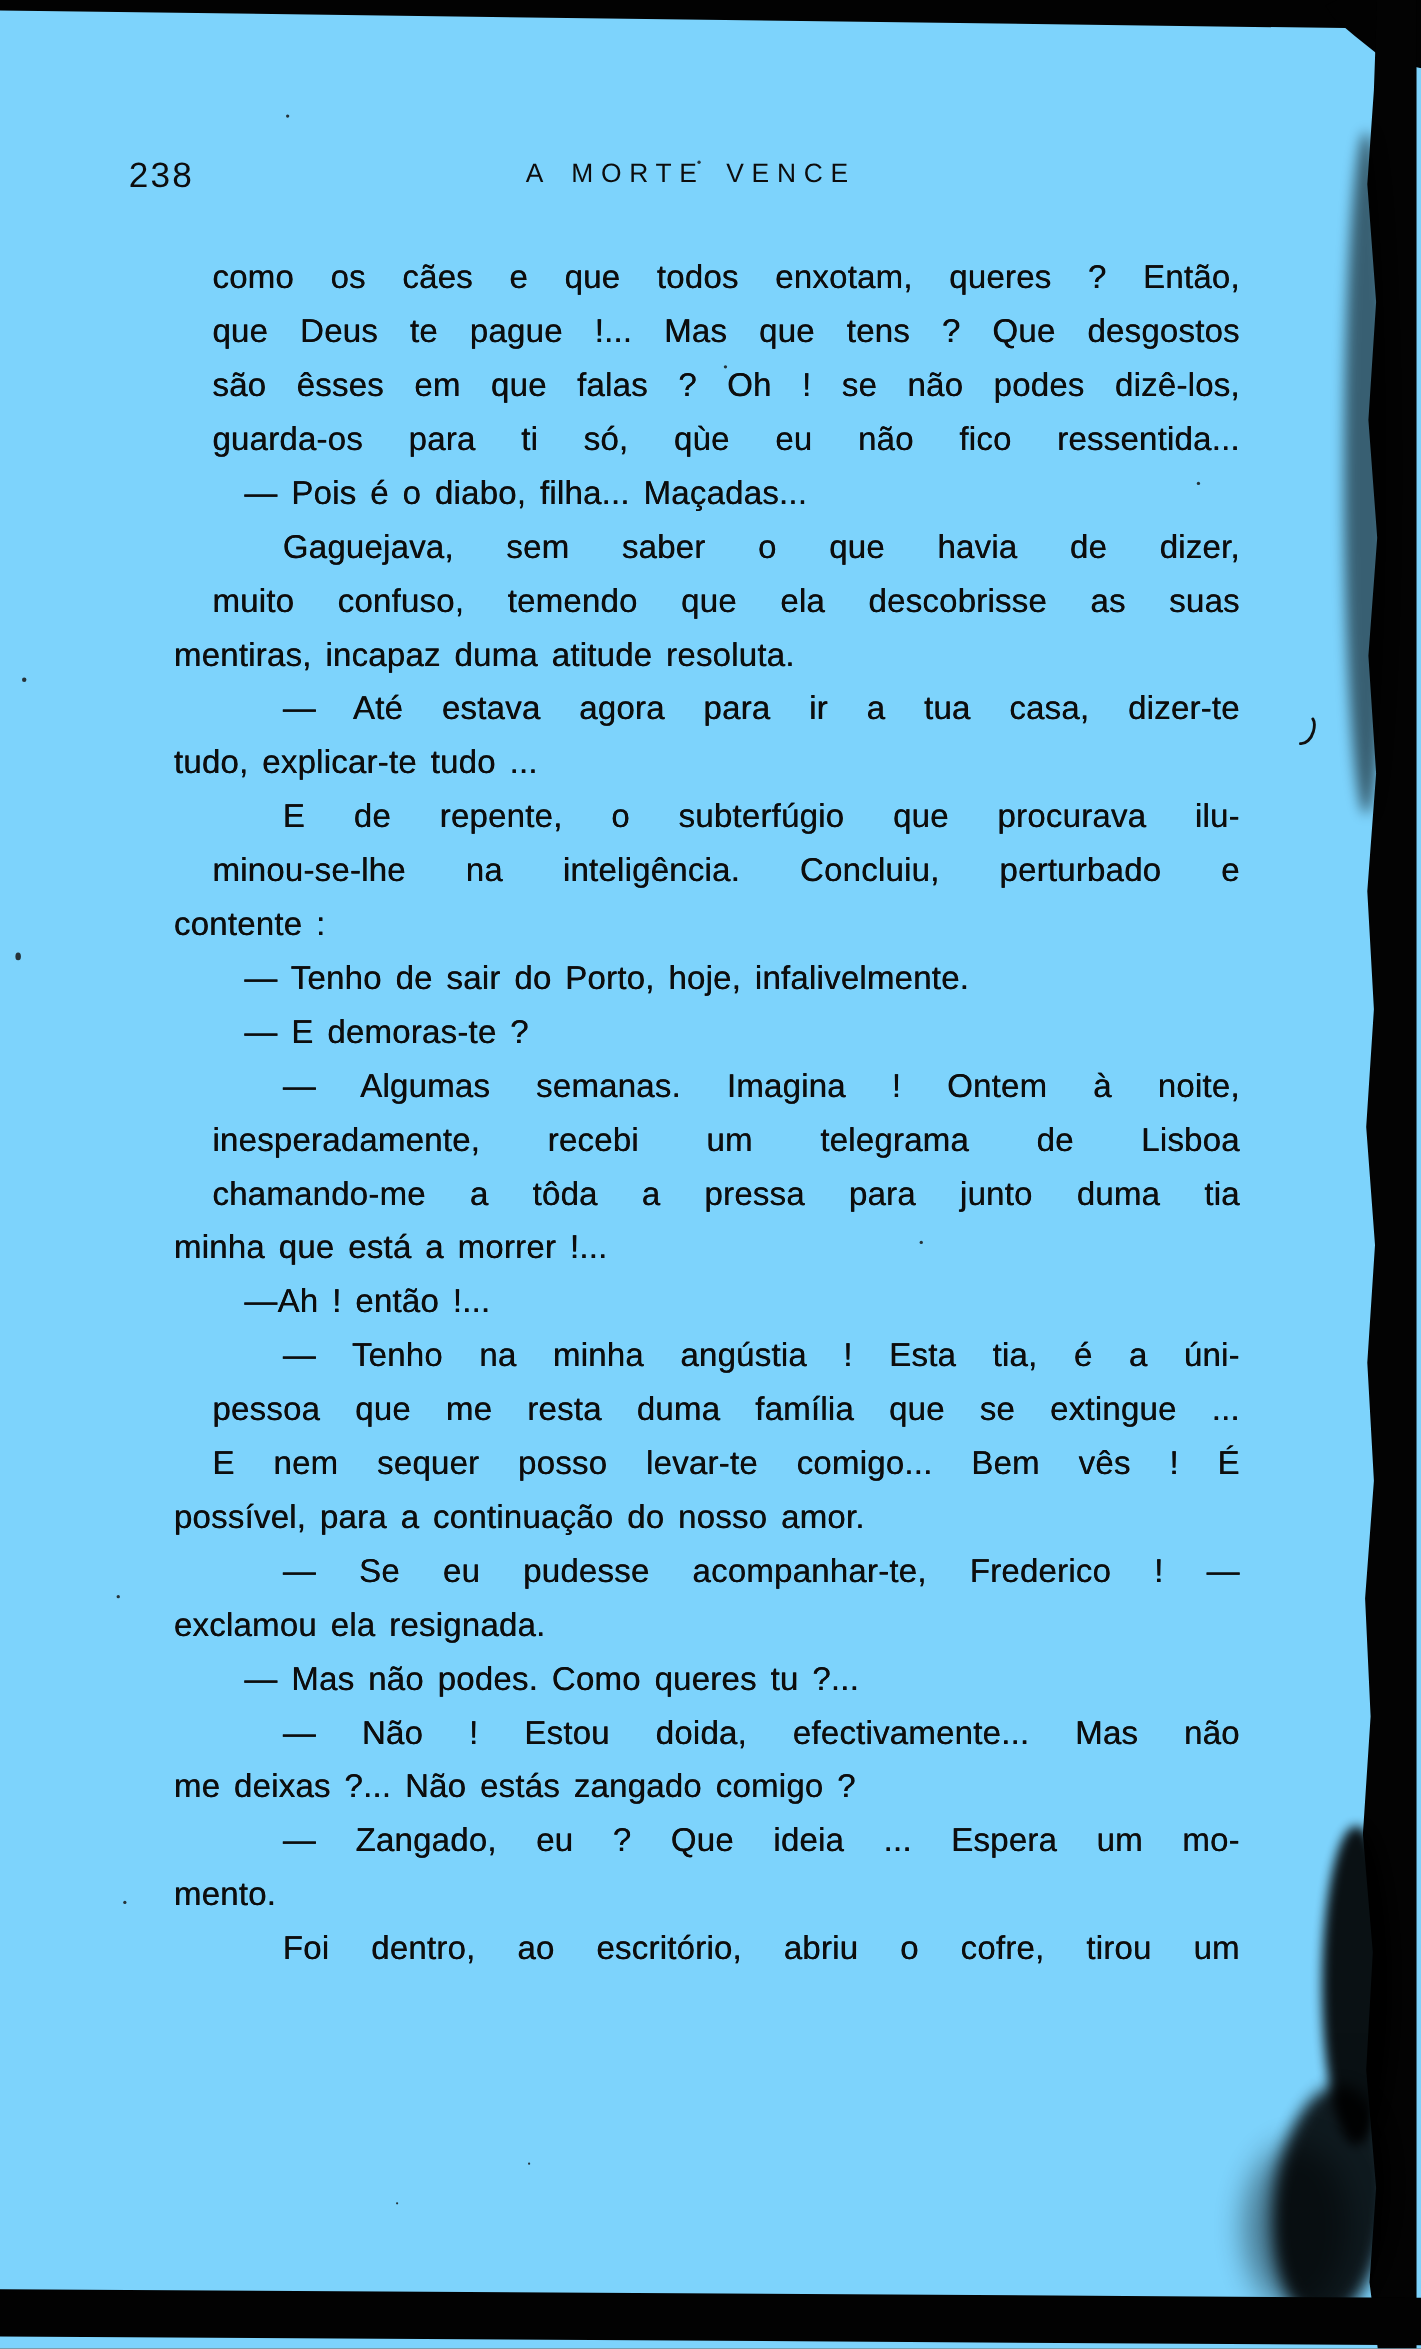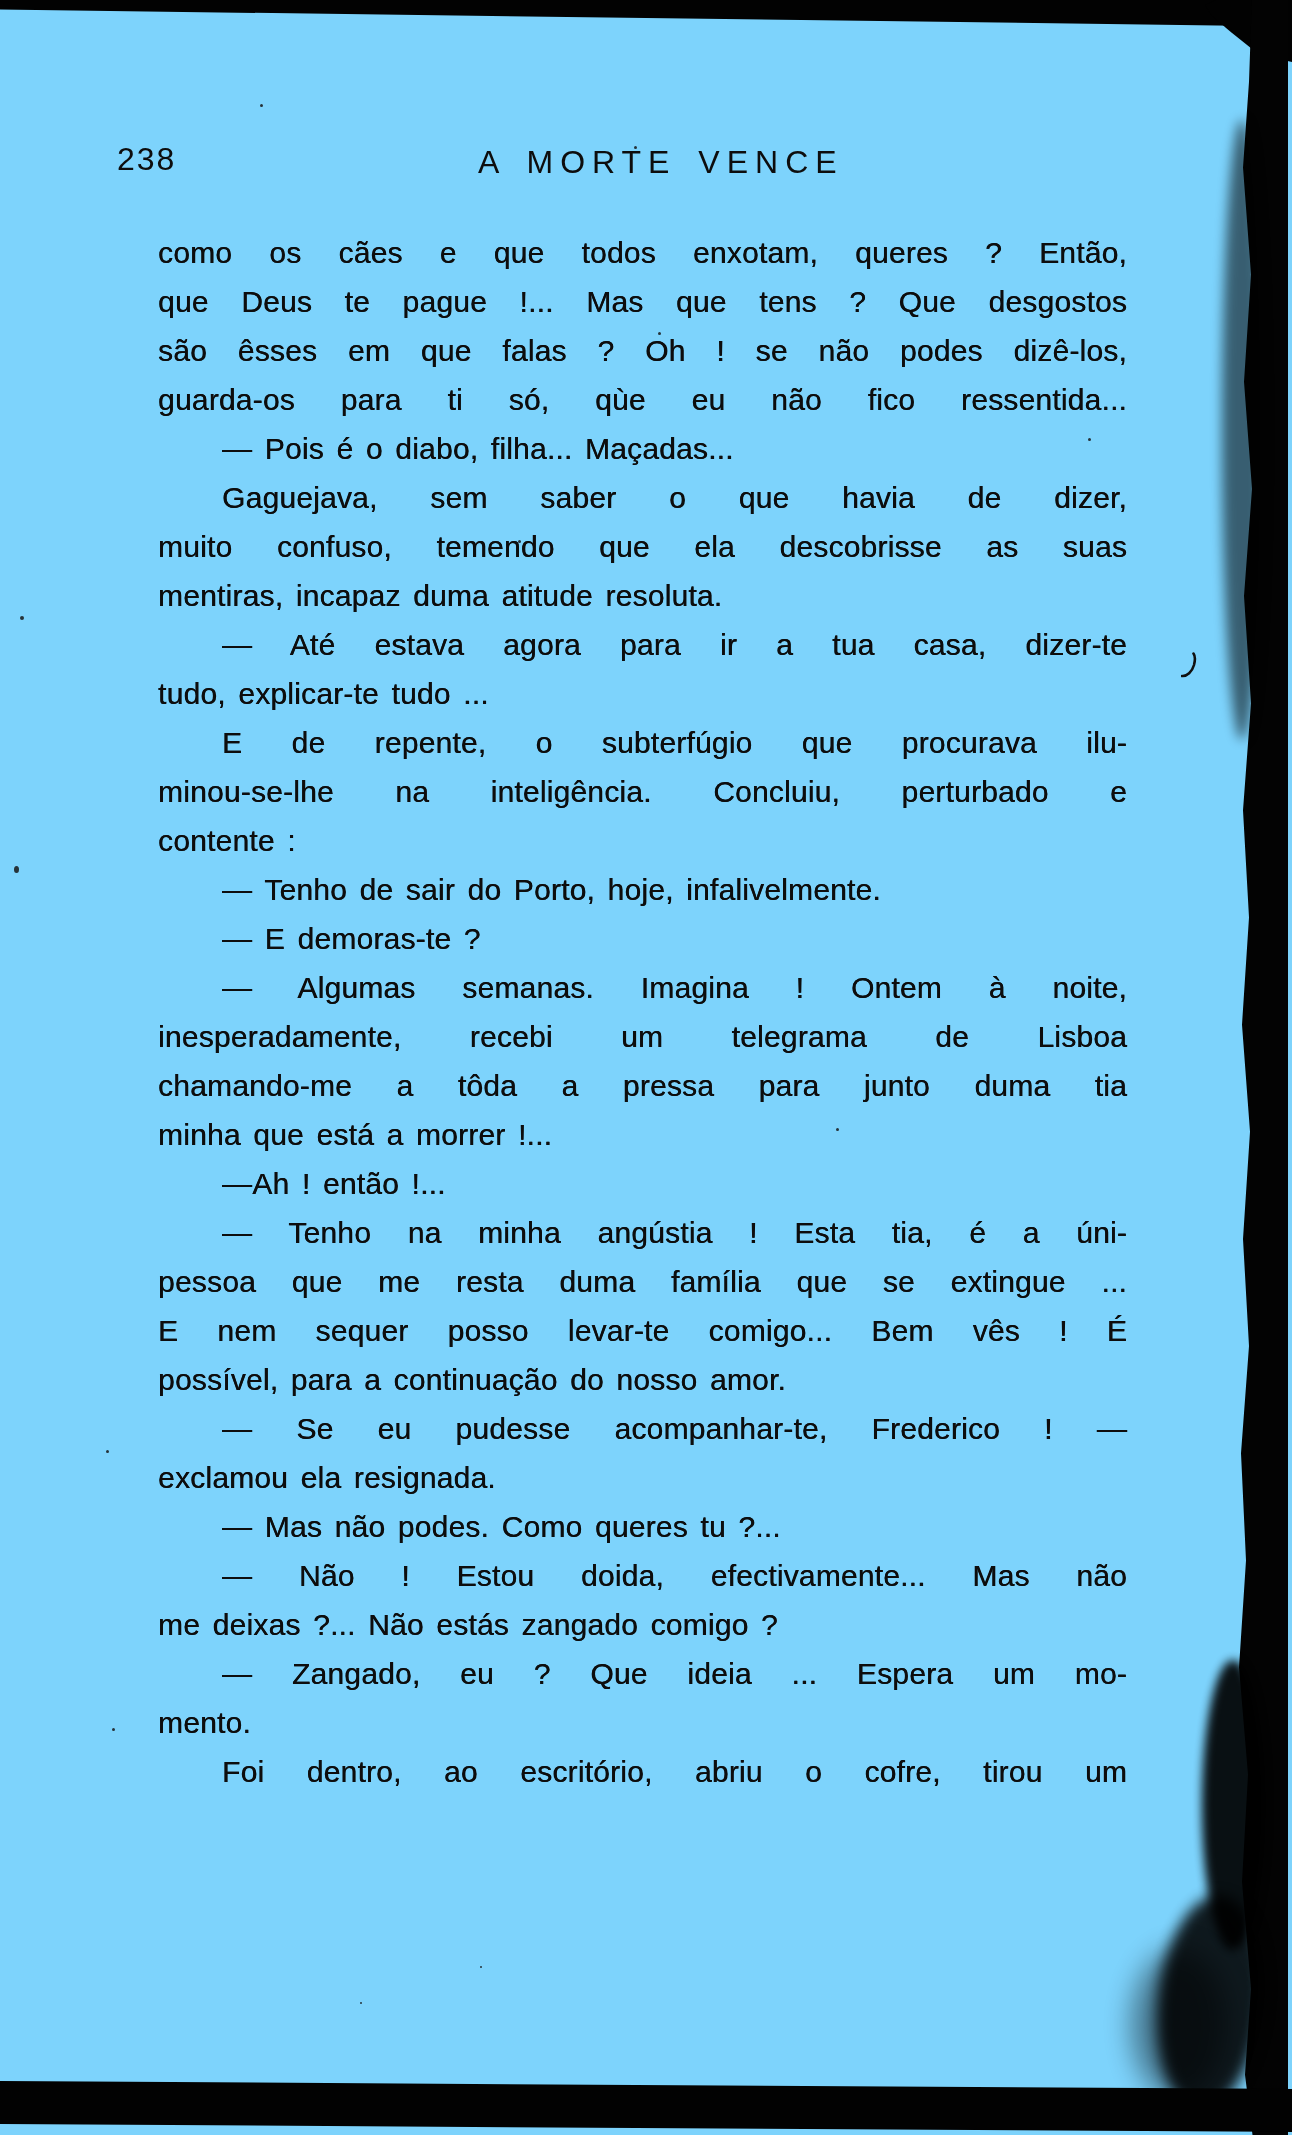--- a/index.html
+++ b/index.html
@@ -56,21 +56,21 @@
   .s { position: absolute; background: #161616; border-radius: 50%; opacity: .85; }
   .ink-mark { position: absolute; left: 1181px; top: 652px; }
 
   
   .pgnum {
     position: absolute; left: 117px; top: 141px;
     font-size: 32px; letter-spacing: 2px;
   }
   .rtitle {
     position: absolute; left: 478px; top: 144px;
-    font-size: 32px; letter-spacing: 7px; word-spacing: 6px;
+    font-size: 24px; letter-spacing: 7px; word-spacing: 6px;
   }
 
   
   .textblock {
     position: absolute; left: 158px; top: 228px;
     width: 969px;
   }
   .line {
     height: 49px; line-height: 49px;
     font-size: 30px;
@@ -78,20 +78,21 @@
     word-spacing: 4px;
     white-space: pre;
     text-shadow: 0.35px 0 0 currentColor;
   }
   .line.indent { padding-left: 64px; }
   .line.justify {
     white-space: normal;
     text-align: justify;
     text-justify: inter-word;
     text-align-last: justify;
+    margin-left: 35px;
   }
 </style>
 </head>
 <body>
 
 <div class="scan">
 
   <div class="bar-top"></div>
   <div class="corner-tr"></div>
   <div class="band-right"></div>

